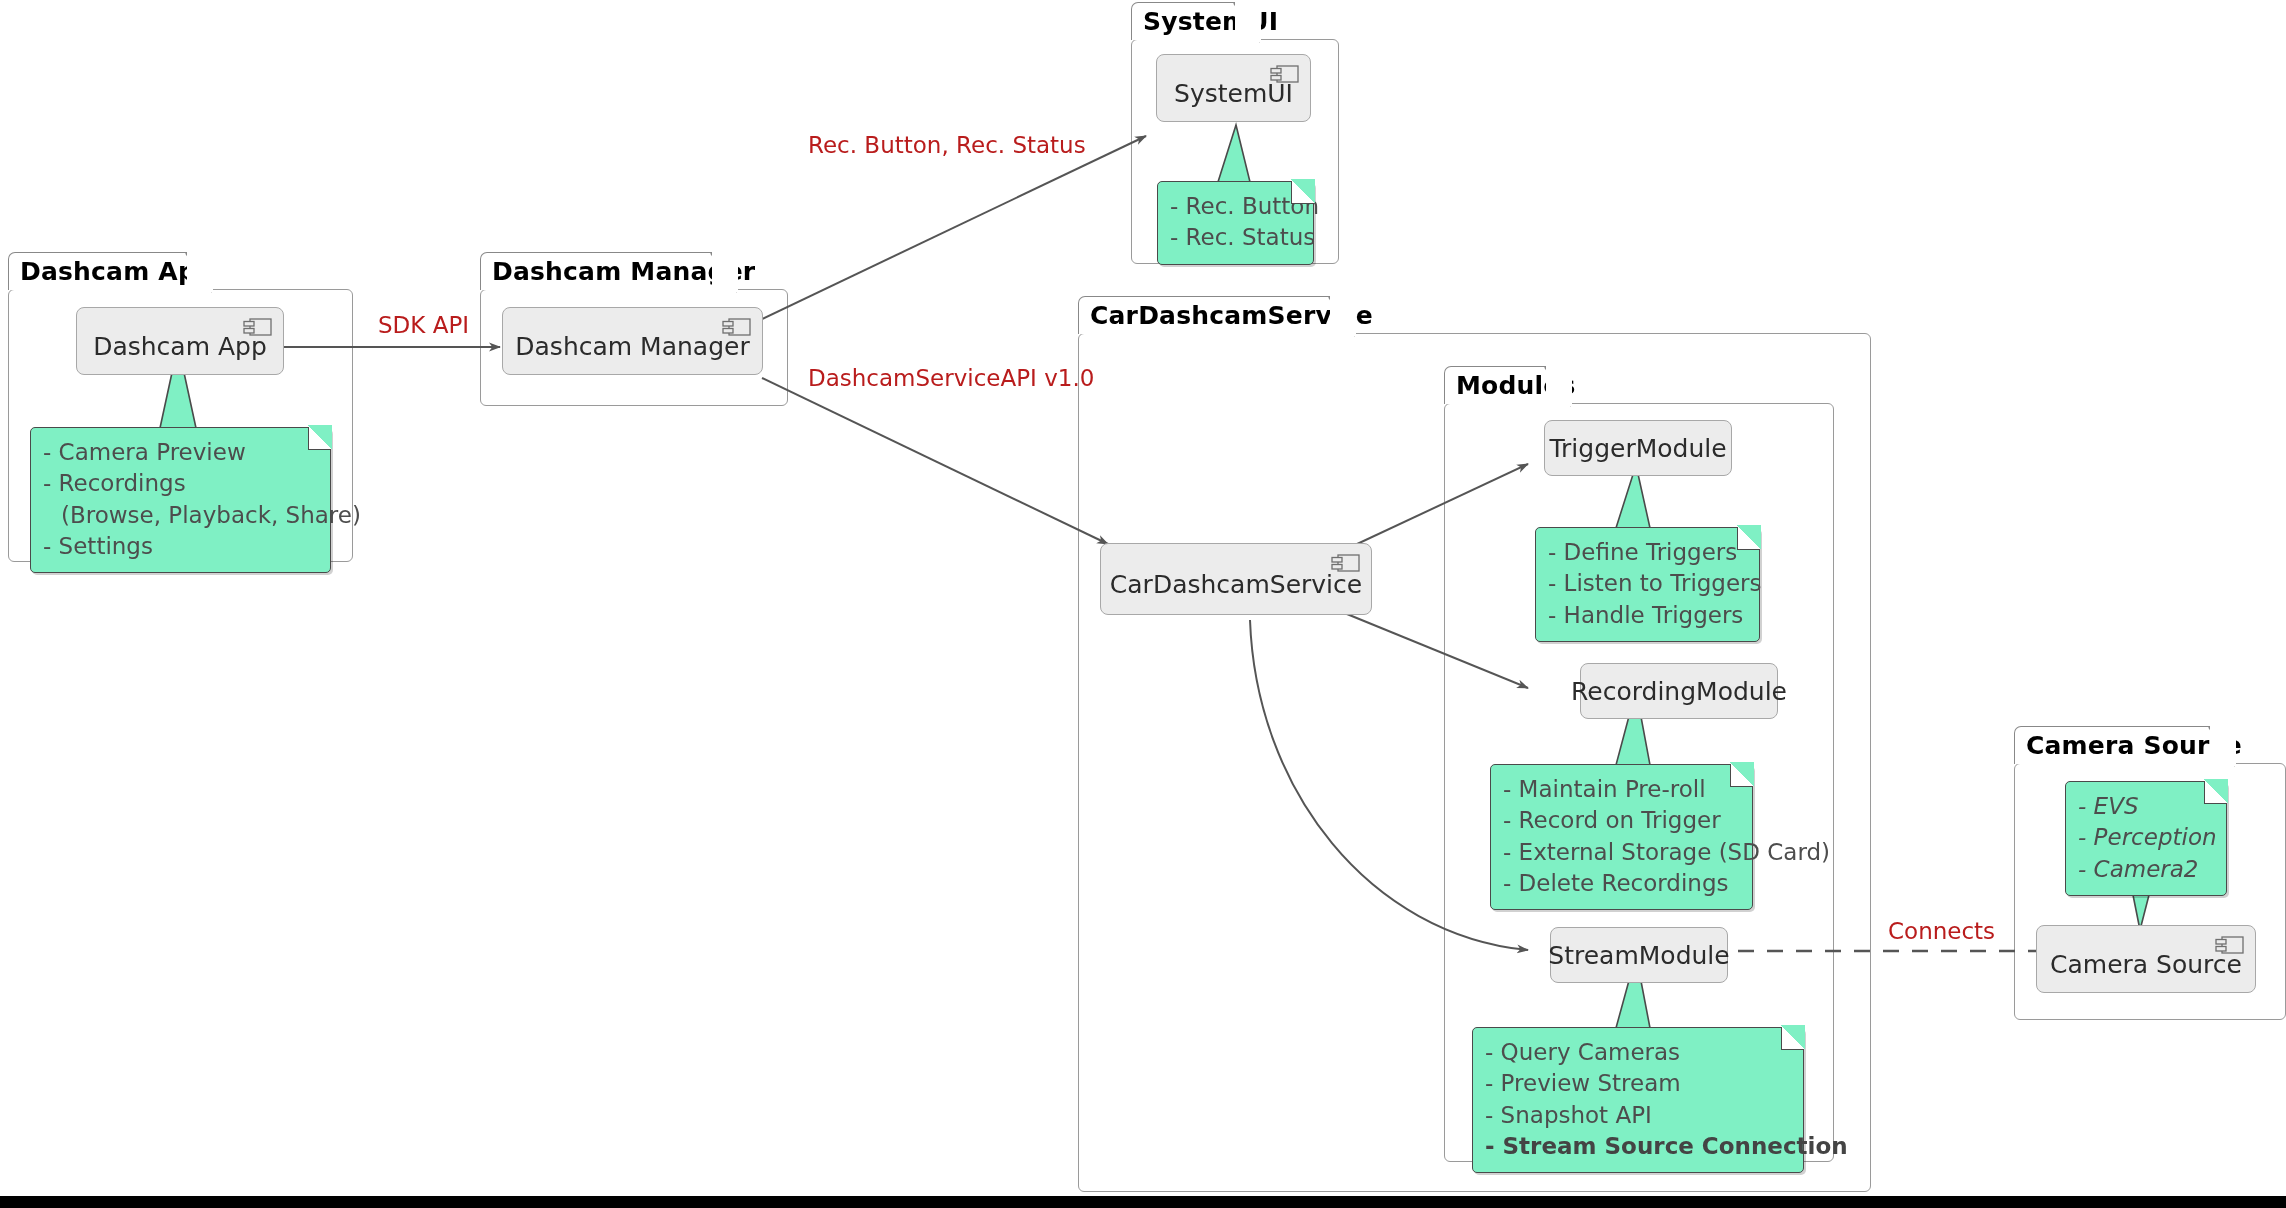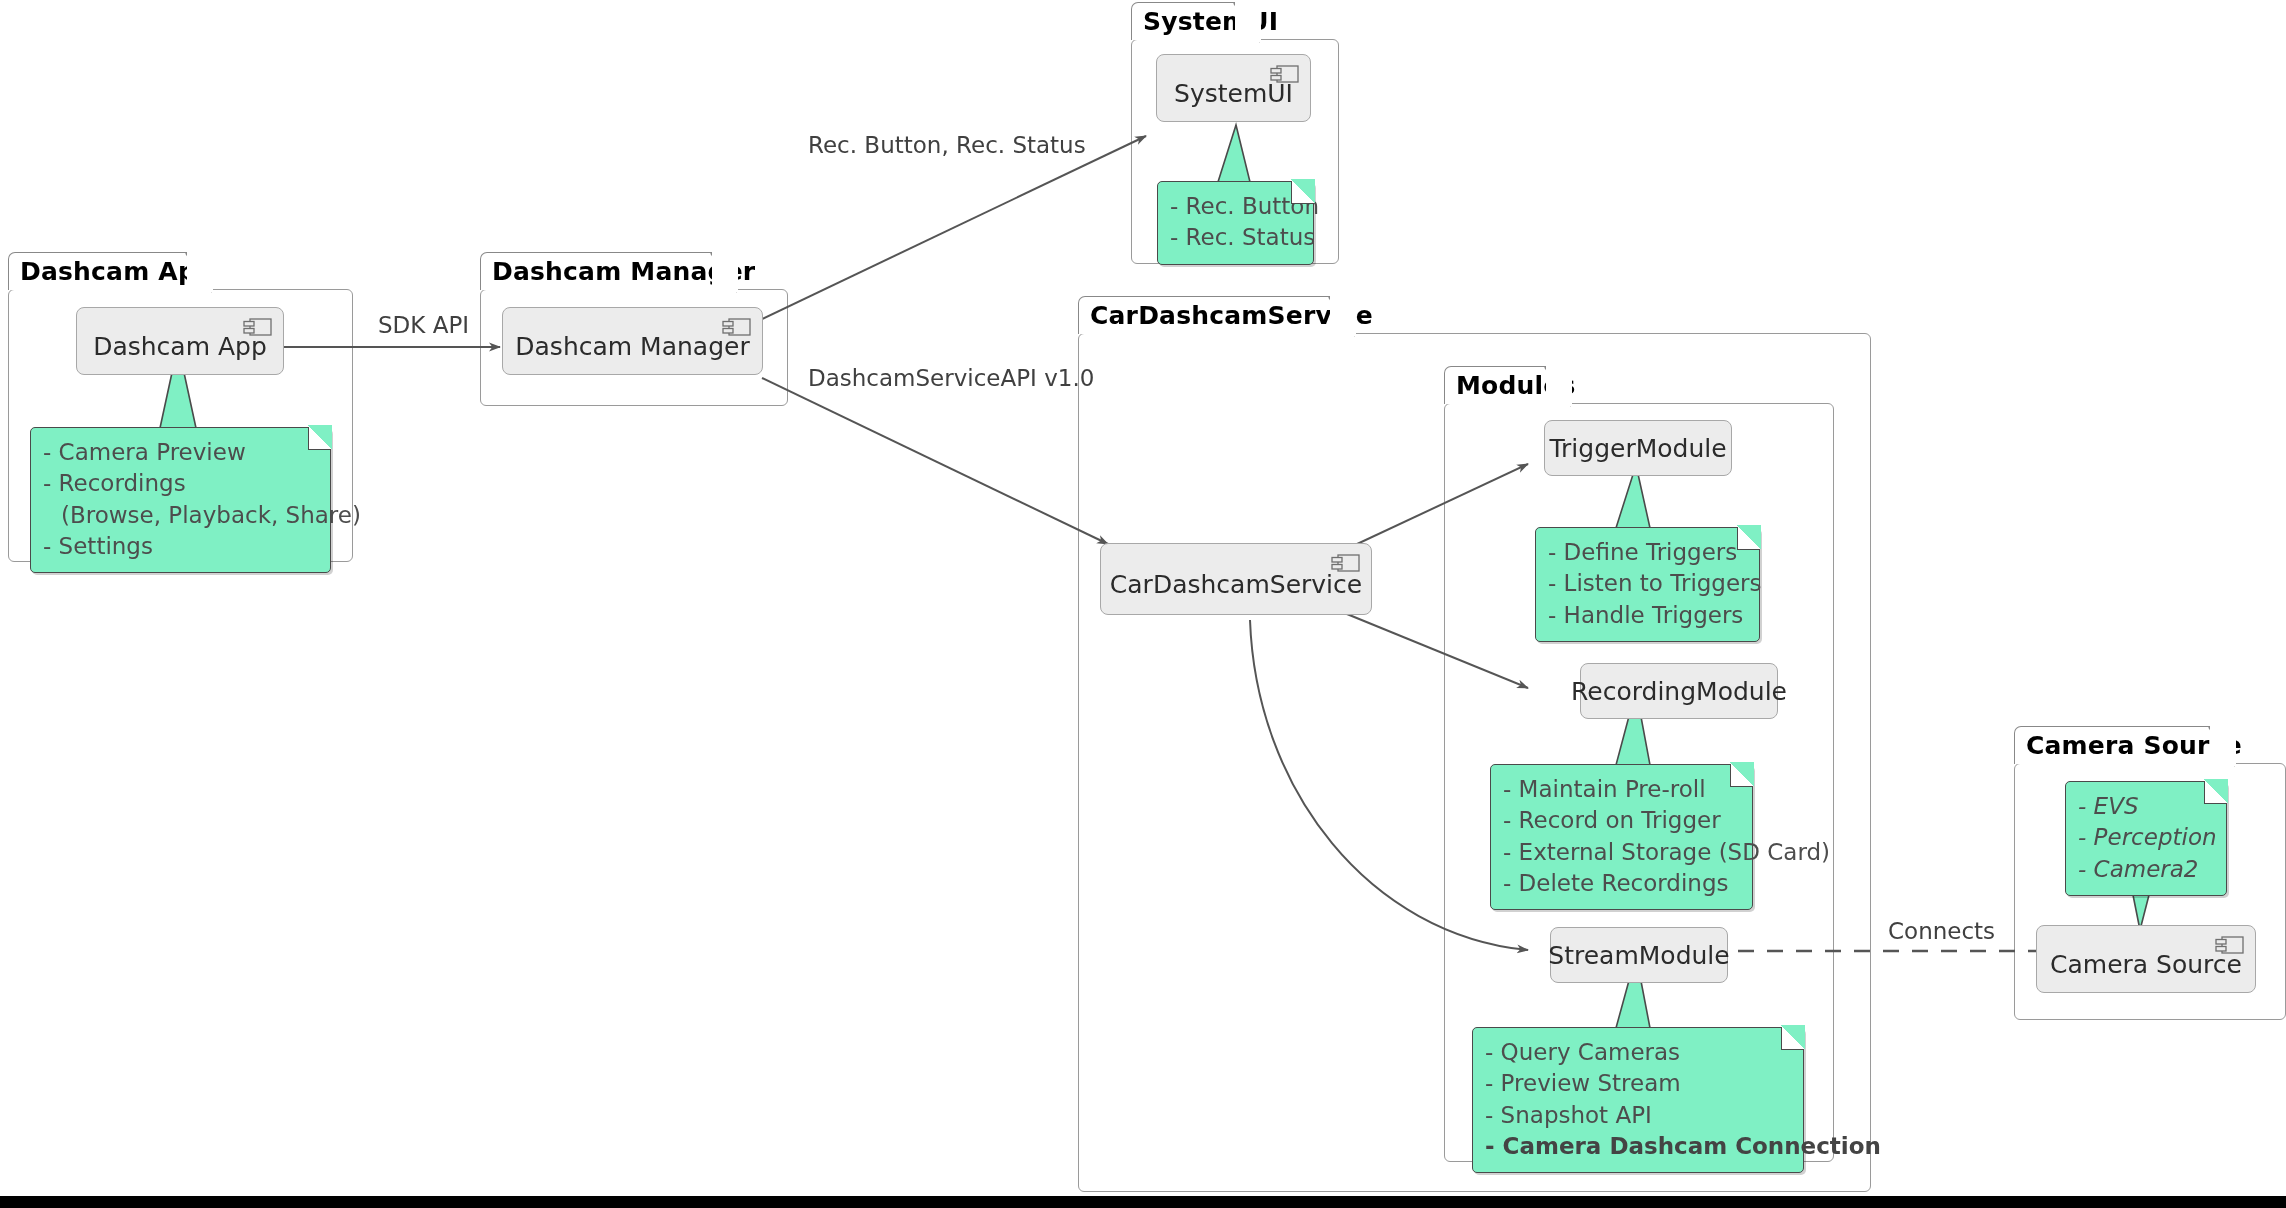--- a/index.html
+++ b/index.html
@@ -116,21 +116,21 @@
     background: linear-gradient(to bottom left, #7ff0c4 49.5%, rgba(0,0,0,0) 49.6%);
   }
   .note-line { white-space: nowrap; }
   .note-line.bold { font-weight: bold; color: #444; }
   .note-line.indent { padding-left: 18px; }
 
   
   .edge-label {
     position: absolute;
     font-size: 23px;
-    color: #404040;
+    color: #b91c1c;
     background: transparent;
     white-space: nowrap;
     z-index: 7;
   }
 
   #wires { position: absolute; left:0; top:0; width: 2286px; height: 1208px; z-index: 2; }
 
   .bottombar {
     position: absolute;
     left: 0; bottom: 0;
@@ -299,21 +299,21 @@
   </div>
 
   <div class="comp" style="left:1550px; top:927px; width:178px; height:56px; padding-top:0;">
     <span class="comp-label">StreamModule</span>
   </div>
   <div class="note" style="left:1472px; top:1027px; width:332px;">
     <div class="fold"></div>
     <div class="note-line">- Query Cameras</div>
     <div class="note-line">- Preview Stream</div>
     <div class="note-line">- Snapshot API</div>
-    <div class="note-line bold">- Camera Dashcam Connection</div>
+    <div class="note-line bold">- Stream Source Connection</div>
   </div>
 
   <div class="pkg" style="left:2014px; top:726px; width:272px; height:294px;">
     <div class="pkg-tab" style="width:222px;">
       <span>Camera Source</span>
       <svg class="pkg-tab-slash" viewBox="0 0 26 39" preserveAspectRatio="none">
         <line x1="0" y1="0" x2="26" y2="39" stroke="#888888" stroke-width="2" vector-effect="non-scaling-stroke"></line>
       </svg>
     </div>
     <div class="pkg-body" style="top:37px; width:272px; height:257px;"></div>

